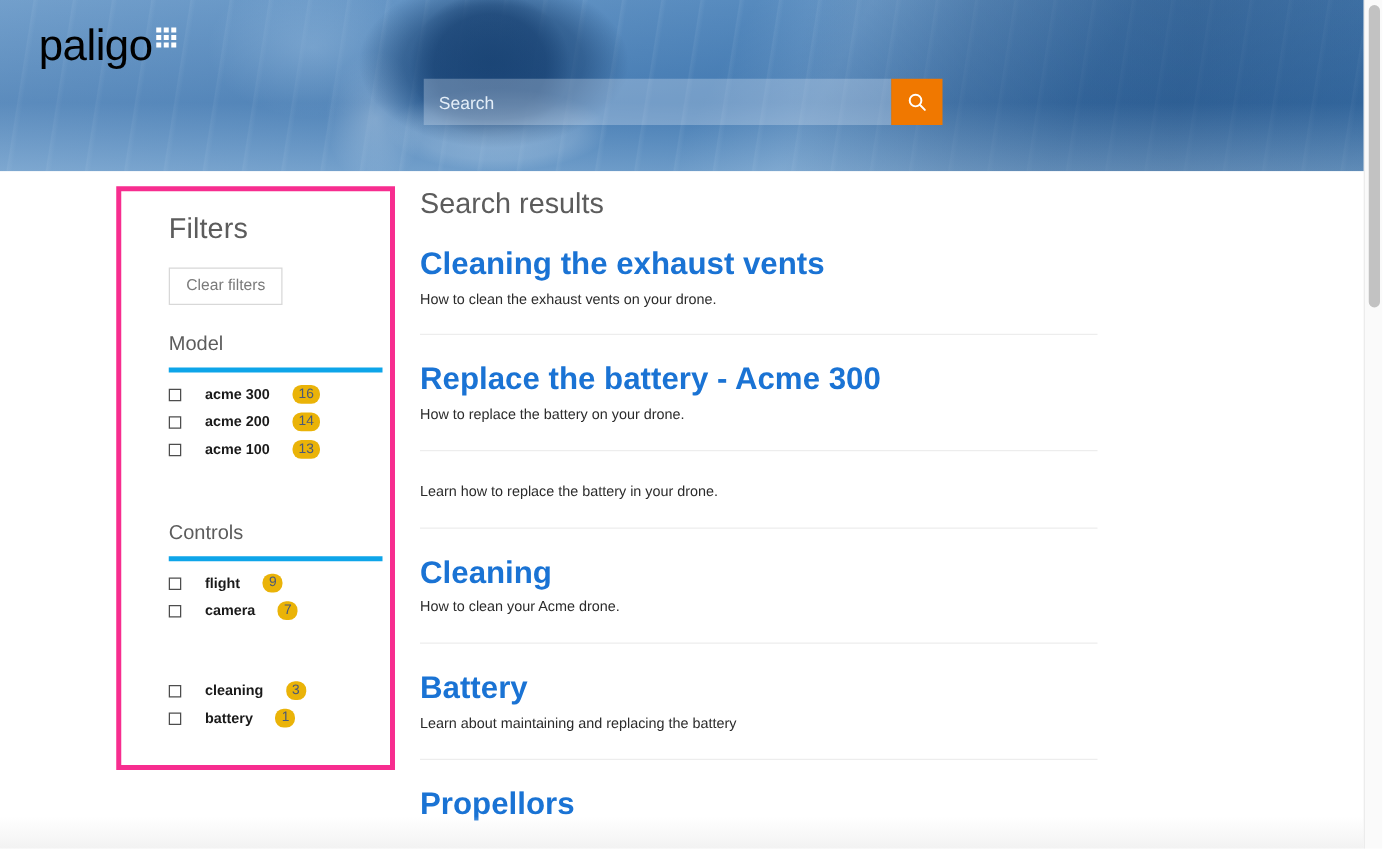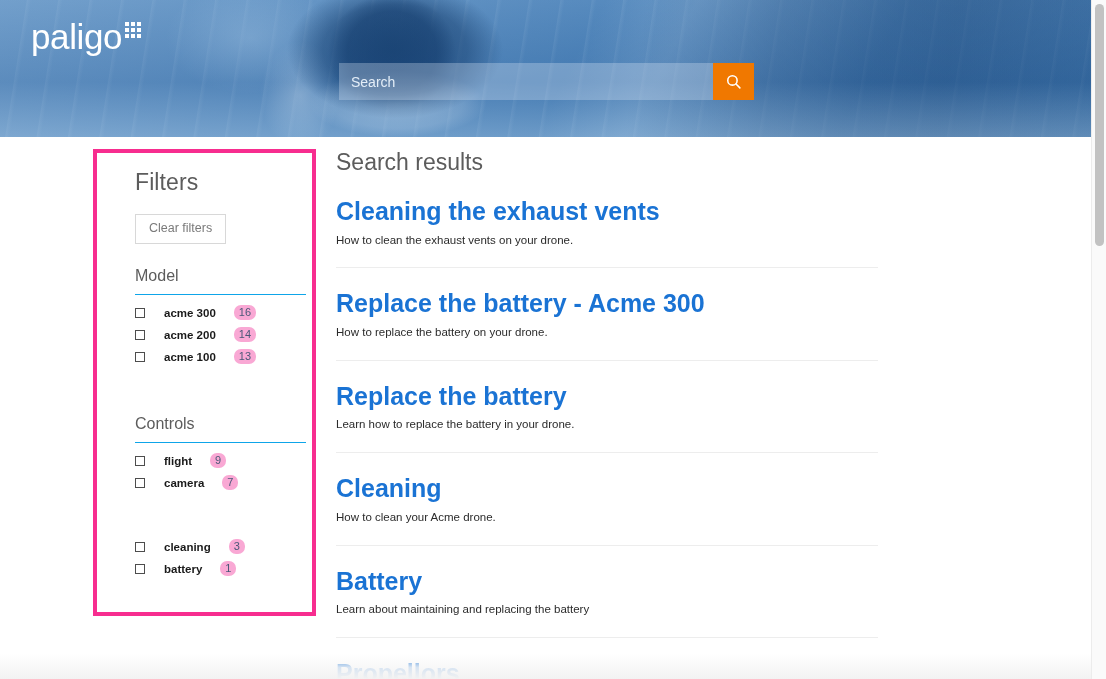--- a/index.html
+++ b/index.html
@@ -60,21 +60,21 @@
     position: absolute;
     left: 31px;
     top: 20px;
     display: flex;
     align-items: flex-start;
     z-index: 4;
   }
   .logo-word {
     font-size: 35px;
     line-height: 34px;
-    color: #ffffff;
+    color: #000000;
     letter-spacing: -0.4px;
     font-weight: 400;
   }
   .logo-grid {
     display: grid;
     grid-template-columns: repeat(3, 4px);
     grid-template-rows: repeat(3, 4px);
     gap: 2px;
     margin-left: 3px;
     margin-top: 2px;
@@ -156,21 +156,21 @@
     cursor: pointer;
     line-height: 1.1;
   }
 
   .facet { margin-top: 23px; }
   .facet-title {
     font-size: 16px;
     color: #5c5c5c;
     font-weight: 400;
     padding-bottom: 9px;
-    border-bottom: 1px solid #0ea5e9;
+    border-bottom: 4px solid #0ea5e9;
     margin-right: -13px;
   }
   .facet-list { margin-top: 9px; }
 
   .facet-row {
     display: flex;
     align-items: center;
     gap: 18px;
     margin-bottom: 4px;
     cursor: pointer;
@@ -184,21 +184,21 @@
     margin-right: 1px;
   }
   .facet-label {
     font-size: 11.5px;
     font-weight: bold;
     color: #1a1a1a;
   }
   .facet-count {
     font-size: 11px;
     color: #4a5878;
-    background: #f9a8d4;
+    background: #eab308;
     border-radius: 7px;
     padding: 1px 5px 2px;
     line-height: 1.1;
     font-weight: 400;
   }
 
   .facet.spaced-controls { margin-top: 49px; }
   .facet.spaced-maint { margin-top: 46px; }
 
   
@@ -364,21 +364,20 @@
 
     <div class="result">
       <a class="result-link">Cleaning the exhaust vents</a>
       <div class="result-desc">How to clean the exhaust vents on your drone.</div>
     </div>
     <div class="result">
       <a class="result-link">Replace the battery - Acme 300</a>
       <div class="result-desc">How to replace the battery on your drone.</div>
     </div>
     <div class="result">
-      <a class="result-link">Replace the battery</a>
       <div class="result-desc">Learn how to replace the battery in your drone.</div>
     </div>
     <div class="result">
       <a class="result-link">Cleaning</a>
       <div class="result-desc">How to clean your Acme drone.</div>
     </div>
     <div class="result">
       <a class="result-link">Battery</a>
       <div class="result-desc">Learn about maintaining and replacing the battery</div>
     </div>

